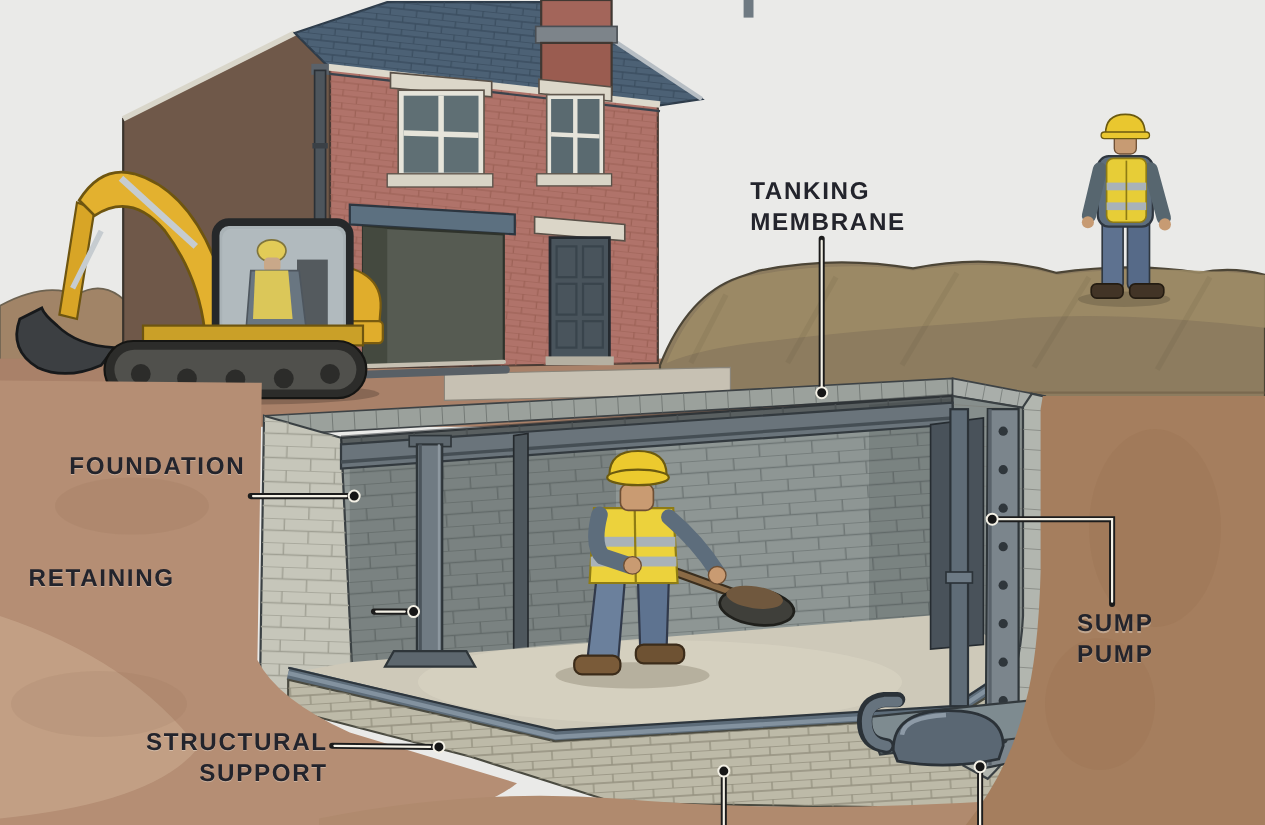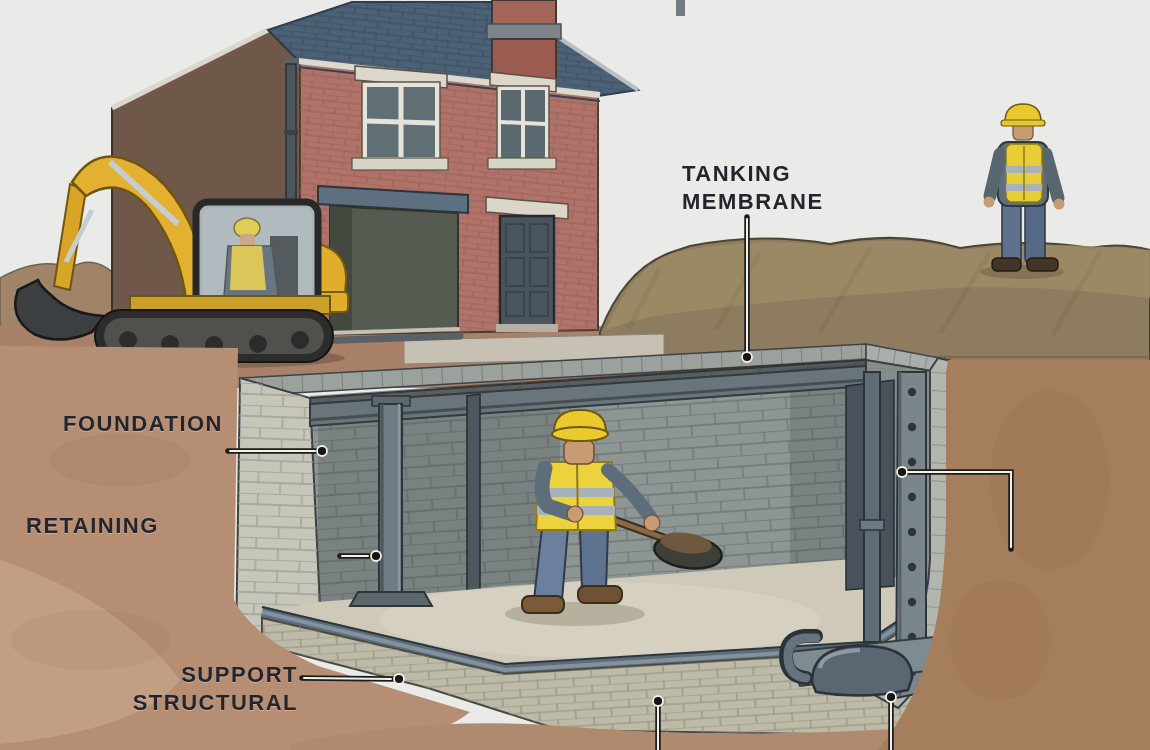--- a/index.html
+++ b/index.html
@@ -330,17 +330,21 @@
   <span>TANKING</span>
   <span>MEMBRANE</span>
 </div>
 <div class="lbl right" id="lbl-retaining">
   <span>FOUNDATION</span>
 </div>
 <div class="lbl" id="lbl-foundation">
   <span>RETAINING</span>
 </div>
 <div class="lbl right" id="lbl-structural">
+  <span>STRUCTURAL</span>
   <span>SUPPORT</span>
-  <span>STRUCTURAL</span>
+</div>
+<div class="lbl" id="lbl-sump">
+  <span>SUMP</span>
+  <span>PUMP</span>
 </div>
 
 </div>
 
 </body></html>

